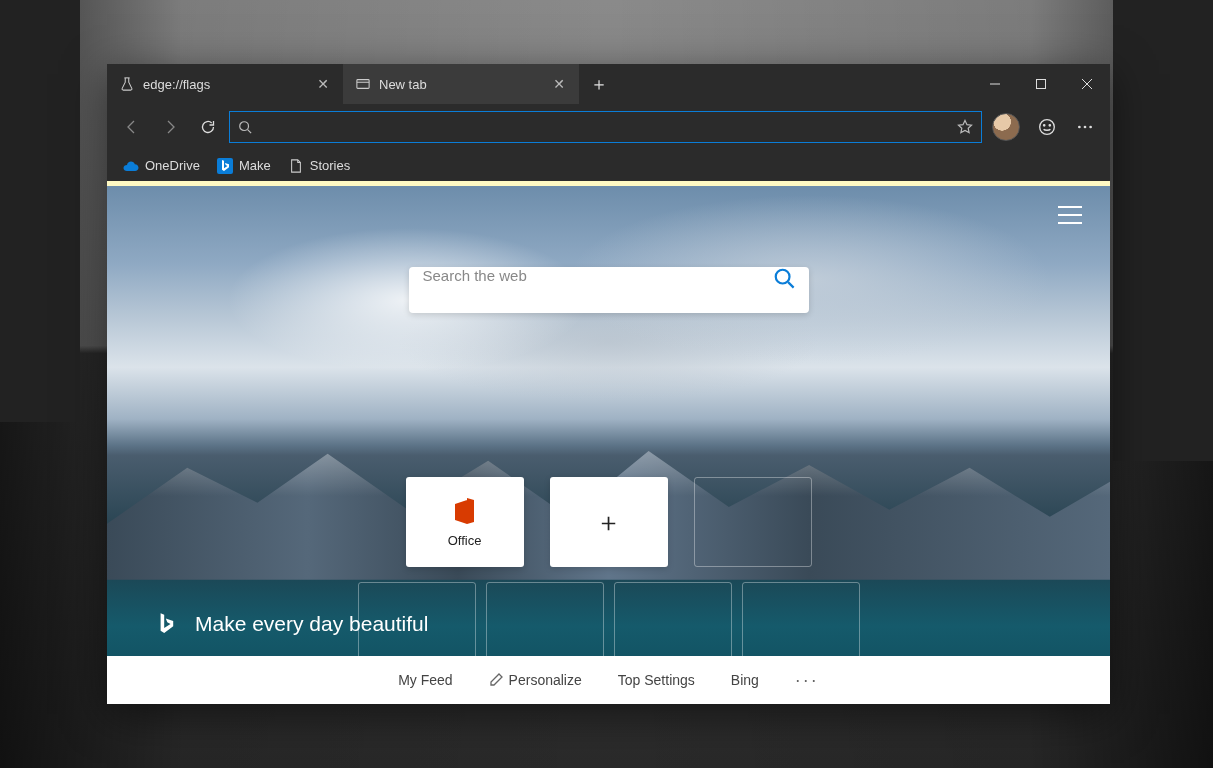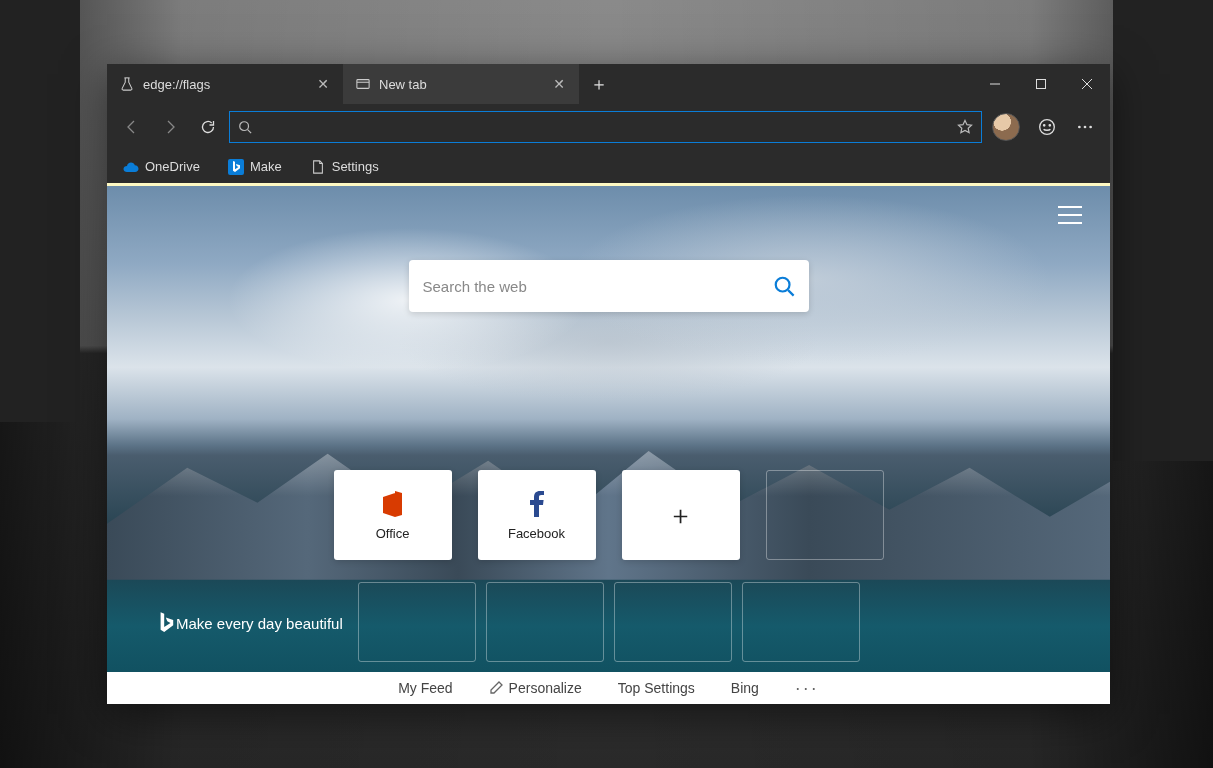--- a/index.html
+++ b/index.html
@@ -104,22 +104,22 @@
   width:34px; height:34px; display:flex; align-items:center; justify-content:center;
   color:#ddd; cursor:pointer;
 }
 
 
 .favorites-bar {
   height: 36px;
   background:#2b2b2b;
   display:flex; 
   padding: 0 8px;
-  gap: 12px;
-  border-bottom:3px solid #fef9c3;
+  gap: 1px;
+  border-bottom:5px solid #fef9c3;
 }
 .fav-item {
   display:flex; align-items:center; gap:6px;
   padding: 4px 8px;
   color:#ddd; font-size:13px;
   cursor:pointer; border-radius:2px;
 }
 .fav-icon { width:16px; height:16px; display:flex; align-items:center; justify-content:center; }
 
 
@@ -151,35 +151,35 @@
 }
 
 .hamburger {
   position:absolute; top:20px; right:28px;
   width:24px; height:18px; cursor:pointer;
   display:flex; flex-direction:column; justify-content:space-between;
 }
 .hamburger span { display:block; height:2px; background:#fff; }
 
 .ntp-search {
-  position:absolute; top:74px; left:50%; transform:translateX(-50%);
-  width:400px; height:52px;
+  position:absolute; top:81px; left:50%; transform:translateX(-50%);
+  width:400px; height:46px;
   background:#fff; border-radius:4px;
-  display:flex; align-items:center;
+  display:flex; align-items:flex-start;
   padding:0 14px;
   box-shadow:0 2px 6px rgba(0,0,0,0.15);
 }
 .ntp-search input {
   flex:1; border:none; outline:none; font-size:15px; color:#333;
 }
 .ntp-search input::placeholder { color:#888; }
 .ntp-search .magnifier { color:#0a7dd8; }
 
 .tiles {
-  position:absolute; top:284px; left:50%; transform:translateX(-50%);
+  position:absolute; top:291px; left:50%; transform:translateX(-50%);
   display:flex; gap:26px;border-radius:26px;
 }
 .tile {
   width:118px; height:90px;
   background:#fff; border-radius:3px;
   display:flex; flex-direction:column; align-items:center; justify-content:center;
   gap:8px; cursor:pointer;
   box-shadow:0 2px 6px rgba(0,0,0,0.15);
 }
 .tile.ghost {
@@ -191,29 +191,29 @@
 .tile.addtile .plus { font-size:26px; color:#222; font-weight:300; }
 
 .tiles-row2 {
   position:absolute; top:396px; left:50%; transform:translateX(-50%);
   display:flex; gap:10px;
 }
 .tiles-row2 .tile { height:80px; background:transparent; border:1px solid rgba(255,255,255,0.35); box-shadow:none; }
 
 .bing-tagline {
   position:absolute; left:50px; top:426px;
-  display:flex; align-items:center; gap:1px; color:#fff; font-size:15px;
+  display:flex; align-items:center; gap:20px; color:#fff; font-size:21px;
 }
 .bing-tagline .b-logo {
   width:18px; height:22px;
 }
 
 .feed-bar {
   position:absolute; bottom:0; left:0; right:0;
-  height:32px; background:#fff;
+  height:48px; background:#fff;
   display:flex; align-items:center; justify-content:center;
   gap:36px;
 }
 .feed-item {
   display:flex; align-items:center; gap:6px;
   color:#444; font-size:14px; cursor:pointer;
 }
 .feed-item.more { color:#666; font-size:18px; letter-spacing:2px; }
 
 svg { display:block; }
@@ -332,21 +332,21 @@
       </span>
       <span>Make</span>
     </div>
     <div class="fav-item">
       <span class="fav-icon">
         <svg width="14" height="14" viewBox="0 0 14 16" fill="none" stroke="#ccc" stroke-width="1.2">
             <path d="M2 1h7l3 3v11H2z"></path>
             <path d="M9 1v3h3"></path>
           </svg>
       </span>
-      <span>Settings</span>
+      <span>Stories</span>
     </div>
   </div>
 
   <div class="content">
     <div class="mountains"></div>
 
     <div class="hamburger">
       <span></span>
         <span></span>
         <span></span>
@@ -364,28 +364,20 @@
 
     <div class="tiles">
       <div class="tile">
         <span class="tile-icon">
           <svg width="24" height="26" viewBox="0 0 24 26">
               <path fill="#d83b01" d="M14 0l7 2v22l-7 2-12-4V6l12-4v18l-7 2V6l7-2z"></path>
             </svg>
         </span>
         <span class="tile-label">Office</span>
       </div>
-      <div class="tile">
-        <span class="tile-icon">
-          <svg width="14" height="26" viewBox="0 0 14 26">
-              <path fill="#2b4a90" d="M9 26V14h4l.6-5H9V6.2C9 4.8 9.4 4 11.4 4H14V0h-4C6 0 4 2.3 4 6v3H0v5h4v12h5z"></path>
-            </svg>
-        </span>
-        <span class="tile-label">Facebook</span>
-      </div>
       <div class="tile addtile">
         <span class="plus">＋</span>
       </div>
       <div class="tile ghost"></div>
     </div>
 
     <div class="tiles-row2">
       <div class="tile"></div>
       <div class="tile"></div>
       <div class="tile"></div>

